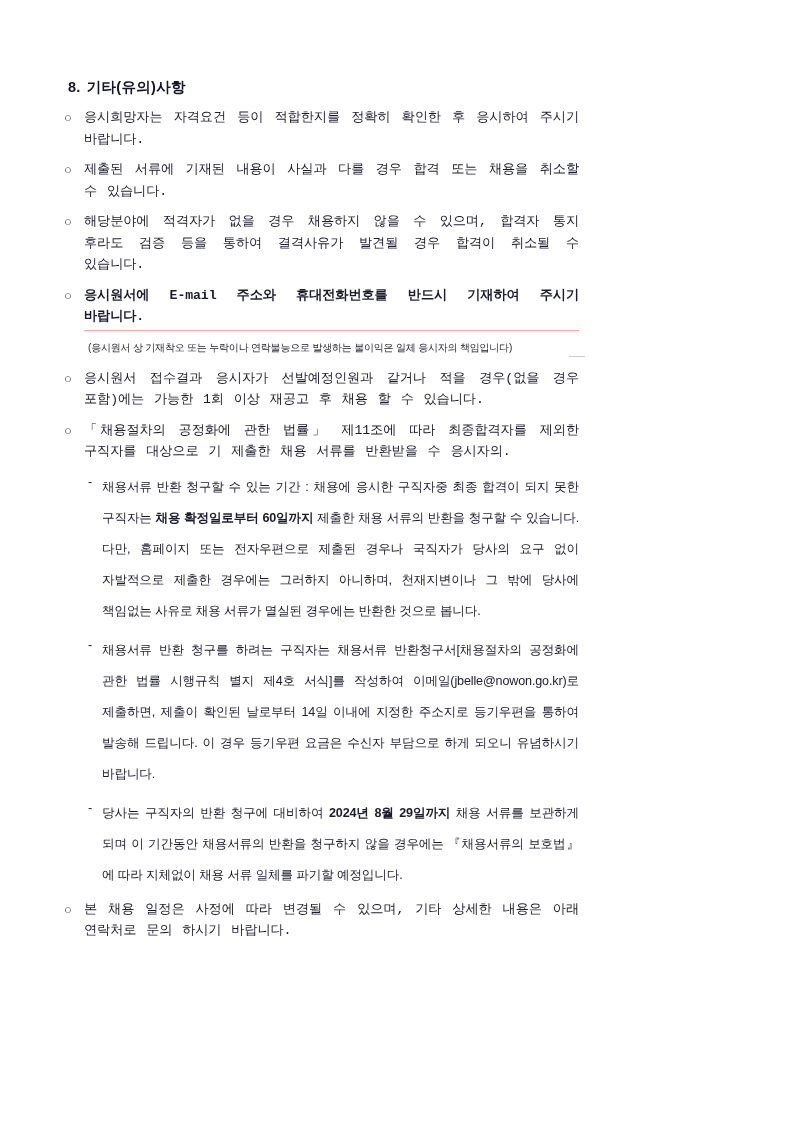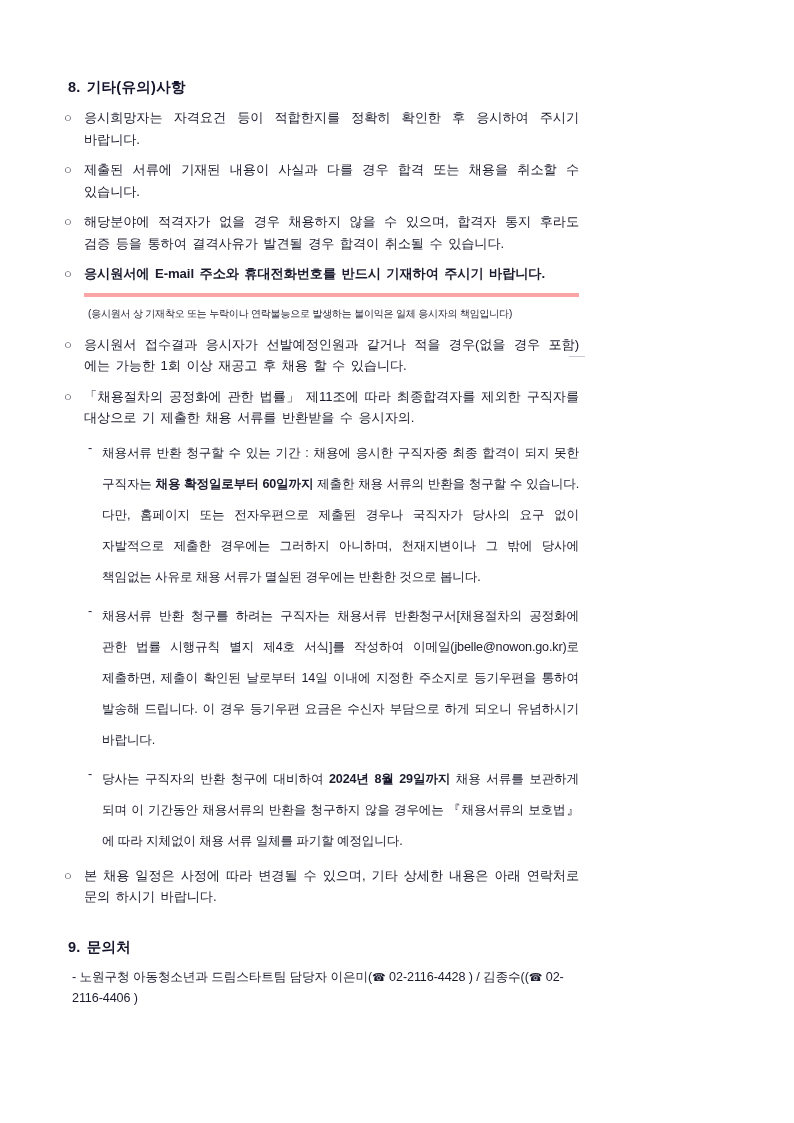--- a/index.html
+++ b/index.html
@@ -53,27 +53,28 @@
   .c-text {
     flex: 1 1 auto;
     font-size: 13.2px;
     line-height: 21.5px;
     text-align: justify;
     word-break: keep-all;
     letter-spacing: -0.1px;
   }
   .c-text.spaced {
     word-spacing: 2px;
+    font-family: Liberation Mono, monospace;
   }
   .b {
     font-weight: bold;
   }
   .u {
-    border-bottom: 4px solid #fca5a5;
-    padding-bottom: 8px;
+    border-bottom: 1px solid #fca5a5;
+    padding-bottom: 2px;
   }
   .sub-note {
     font-size: 10px;
     line-height: 20px;
     margin: -2px 0 10px 26px;
     letter-spacing: -0.2px;
   }
   
   .d-list {
     margin: 4px 0 4px 26px;
@@ -179,23 +180,14 @@
       </div>
 
     </div>
 
     <div class="c-item">
       <span class="c-bullet">○</span>
       <span class="c-text spaced">본 채용 일정은 사정에 따라 변경될 수 있으며, 기타 상세한 내용은 아래 연락처로 문의 하시기 바랍니다.</span>
     </div>
   </div>
 
-  <div class="block contact-section">
-    <div class="section-title">
-      <span class="num">9.</span><span>문의처</span>
-    </div>
-    <div class="contact-line">
-      <span>-</span>
-      <span>노원구청 아동청소년과 드림스타트팀 담당자 이은미(</span><span class="phone-glyph">☎</span><span> 02-2116-4428 )</span><span> / 김종수((</span><span class="phone-glyph">☎</span><span> 02-2116-4406 )</span>
-    </div>
-  </div>
 
 </div>
 
 </body></html>

